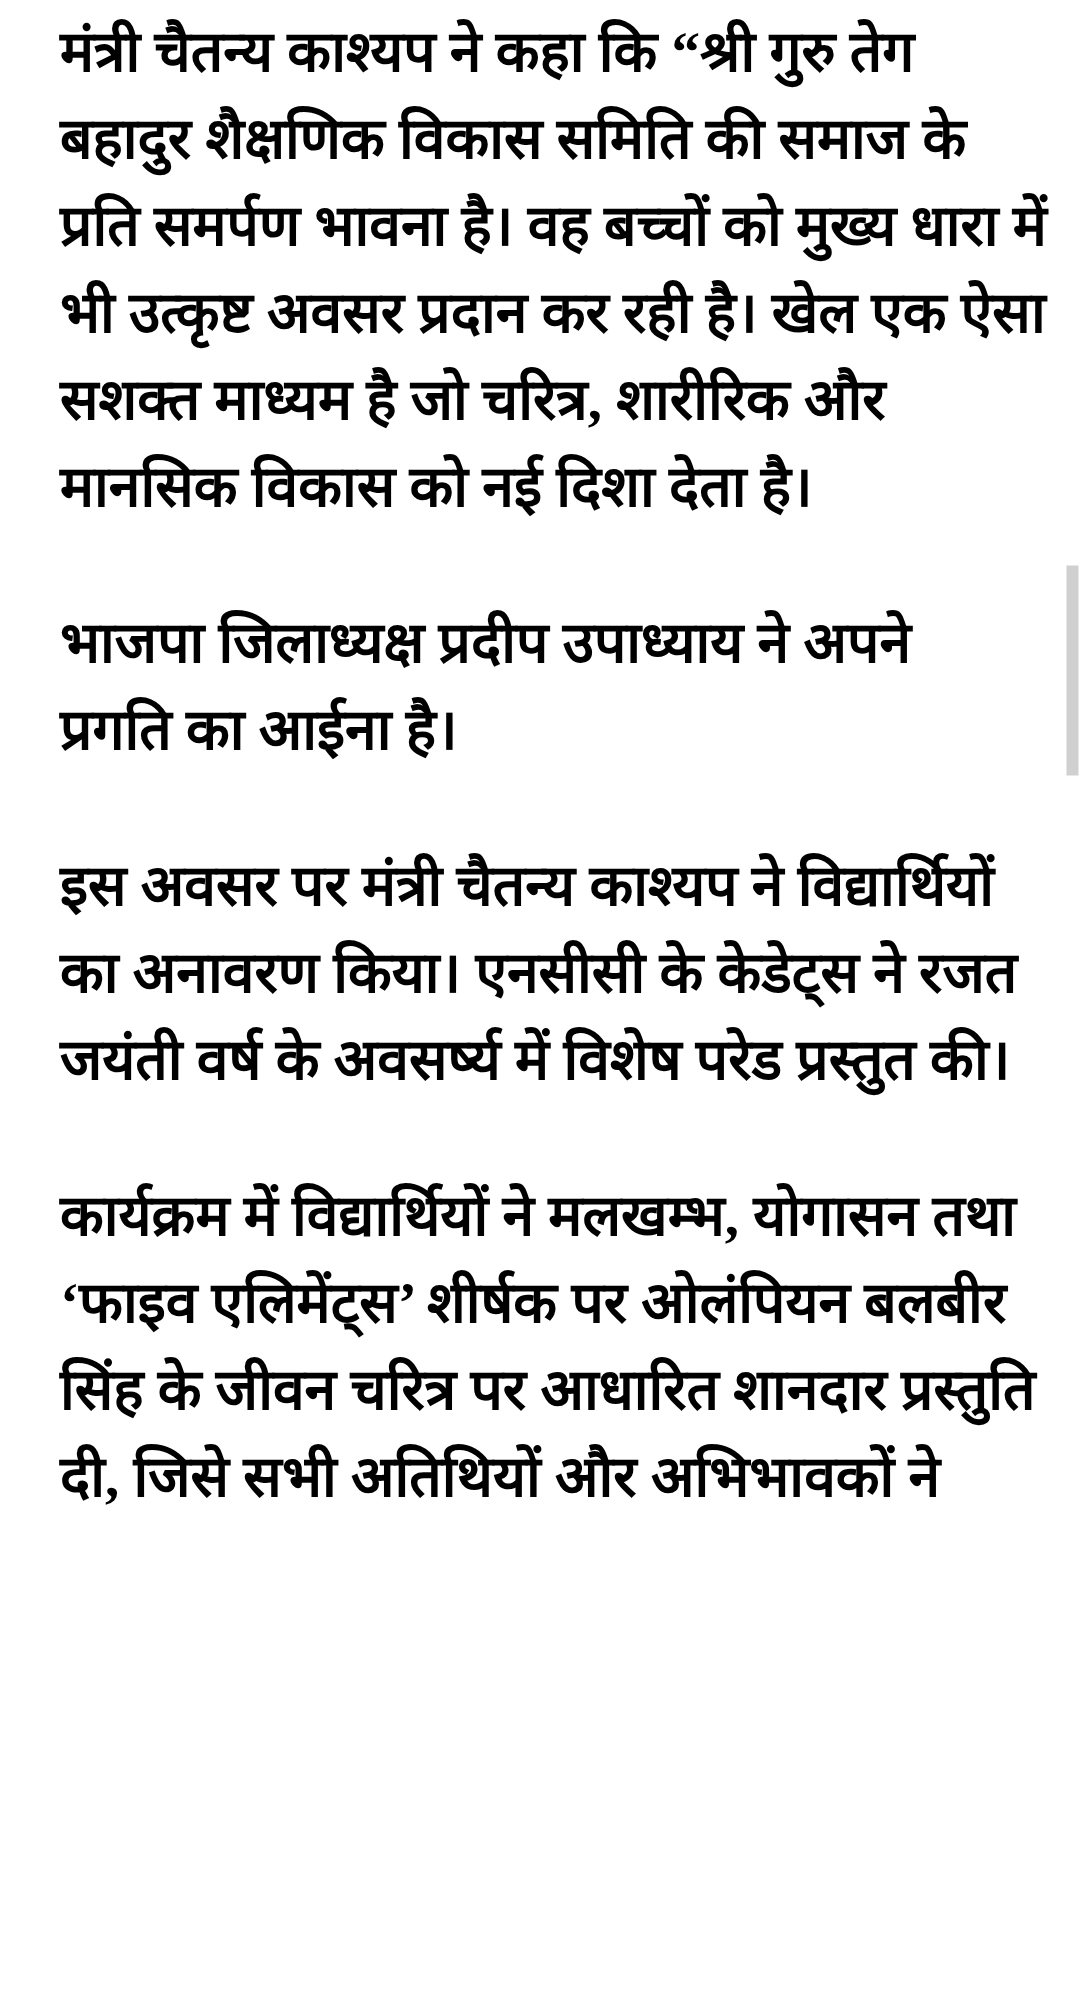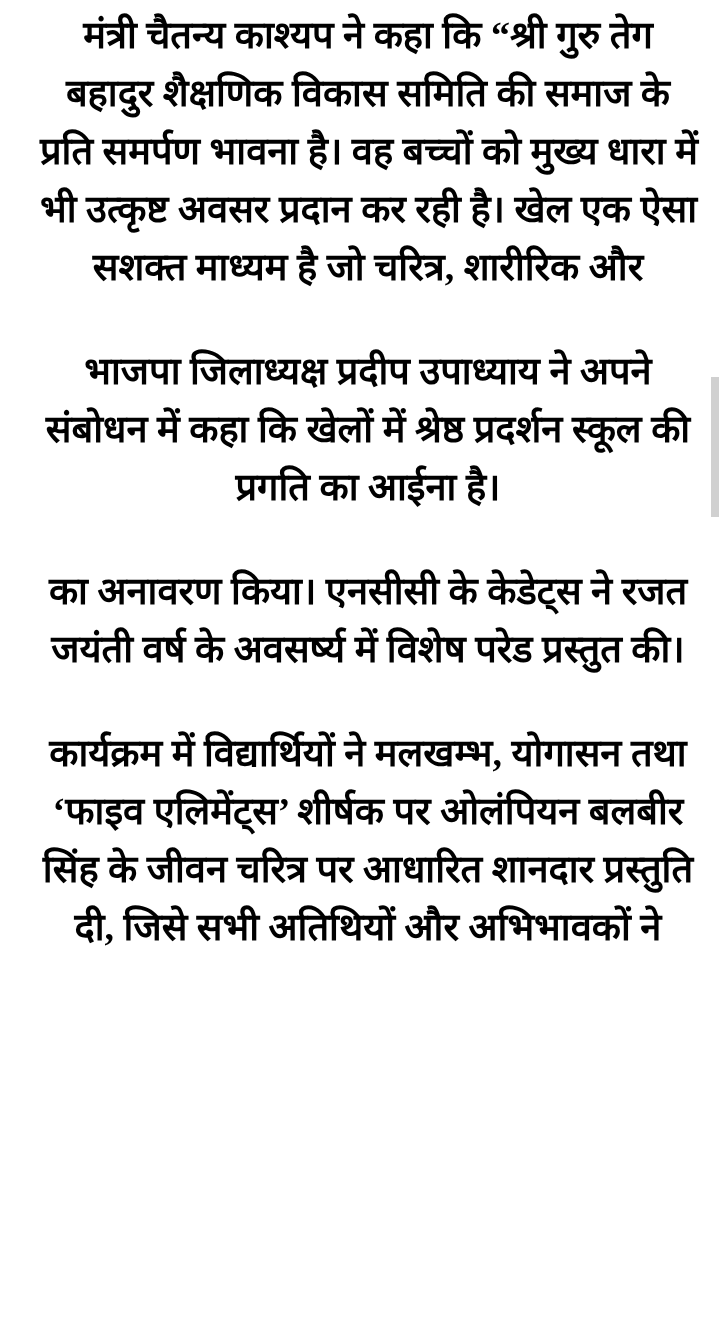--- a/index.html
+++ b/index.html
@@ -16,21 +16,20 @@
   }
   .article {
     position: absolute;
     top: 6px;
     left: 40px;
     right: 24px;
   }
   .para {
     margin: 0 0 46px 0;
     padding: 0;
-    text-align: center;
   }
   .line {
     font-size: 38px;
     line-height: 58px;
     font-weight: 700;
     color: #000000;
     white-space: nowrap;
     letter-spacing: 0px;
   }
   .scrollbar-thumb {
@@ -46,29 +45,30 @@
 <body>
 
 <div class="article">
 
   <div class="para">
     <div class="line">मंत्री चैतन्य काश्यप ने कहा कि “श्री गुरु तेग</div>
     <div class="line">बहादुर शैक्षणिक विकास समिति की समाज के</div>
     <div class="line">प्रति समर्पण भावना है। वह बच्चों को मुख्य धारा में</div>
     <div class="line">भी उत्कृष्ट अवसर प्रदान कर रही है। खेल एक ऐसा</div>
     <div class="line">सशक्त माध्यम है जो चरित्र, शारीरिक और</div>
+    <div class="line">मानसिक विकास को नई दिशा देता है।</div>
   </div>
 
   <div class="para">
     <div class="line">भाजपा जिलाध्यक्ष प्रदीप उपाध्याय ने अपने</div>
-    <div class="line">संबोधन में कहा कि खेलों में श्रेष्ठ प्रदर्शन स्कूल की</div>
     <div class="line">प्रगति का आईना है।</div>
   </div>
 
   <div class="para">
+    <div class="line">इस अवसर पर मंत्री चैतन्य काश्यप ने विद्यार्थियों</div>
     <div class="line">का अनावरण किया। एनसीसी के केडेट्स ने रजत</div>
     <div class="line">जयंती वर्ष के अवसर्ष्य में विशेष परेड प्रस्तुत की।</div>
   </div>
 
   <div class="para">
     <div class="line">कार्यक्रम में विद्यार्थियों ने मलखम्भ, योगासन तथा</div>
     <div class="line">‘फाइव एलिमेंट्स’ शीर्षक पर ओलंपियन बलबीर</div>
     <div class="line">सिंह के जीवन चरित्र पर आधारित शानदार प्रस्तुति</div>
     <div class="line">दी, जिसे सभी अतिथियों और अभिभावकों ने</div>
   </div>

